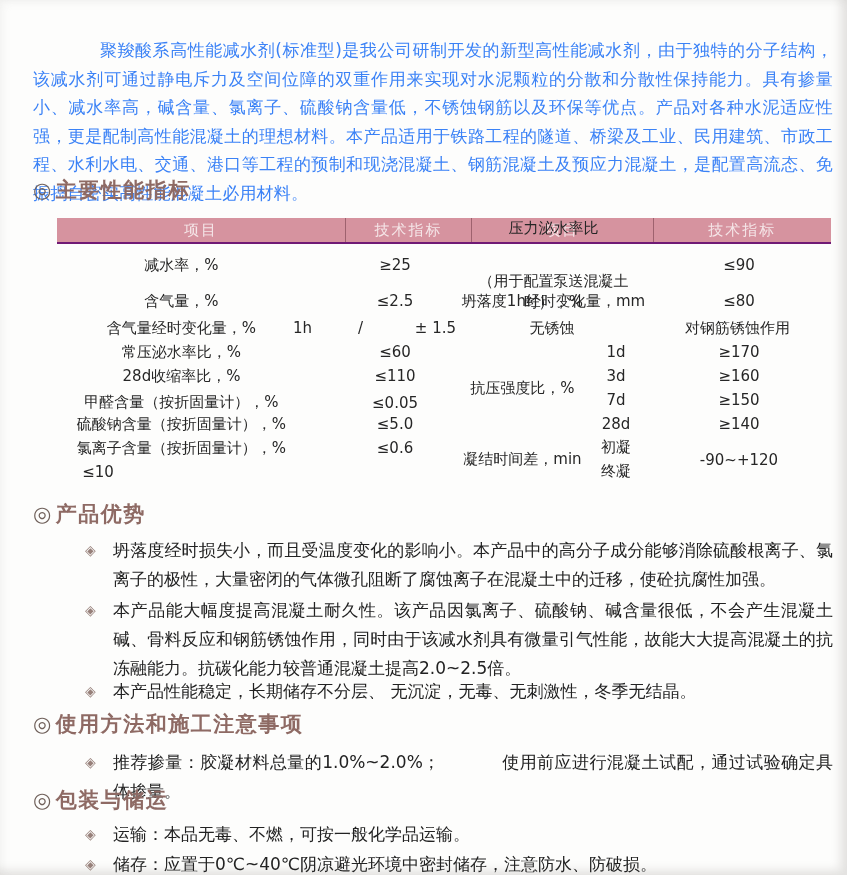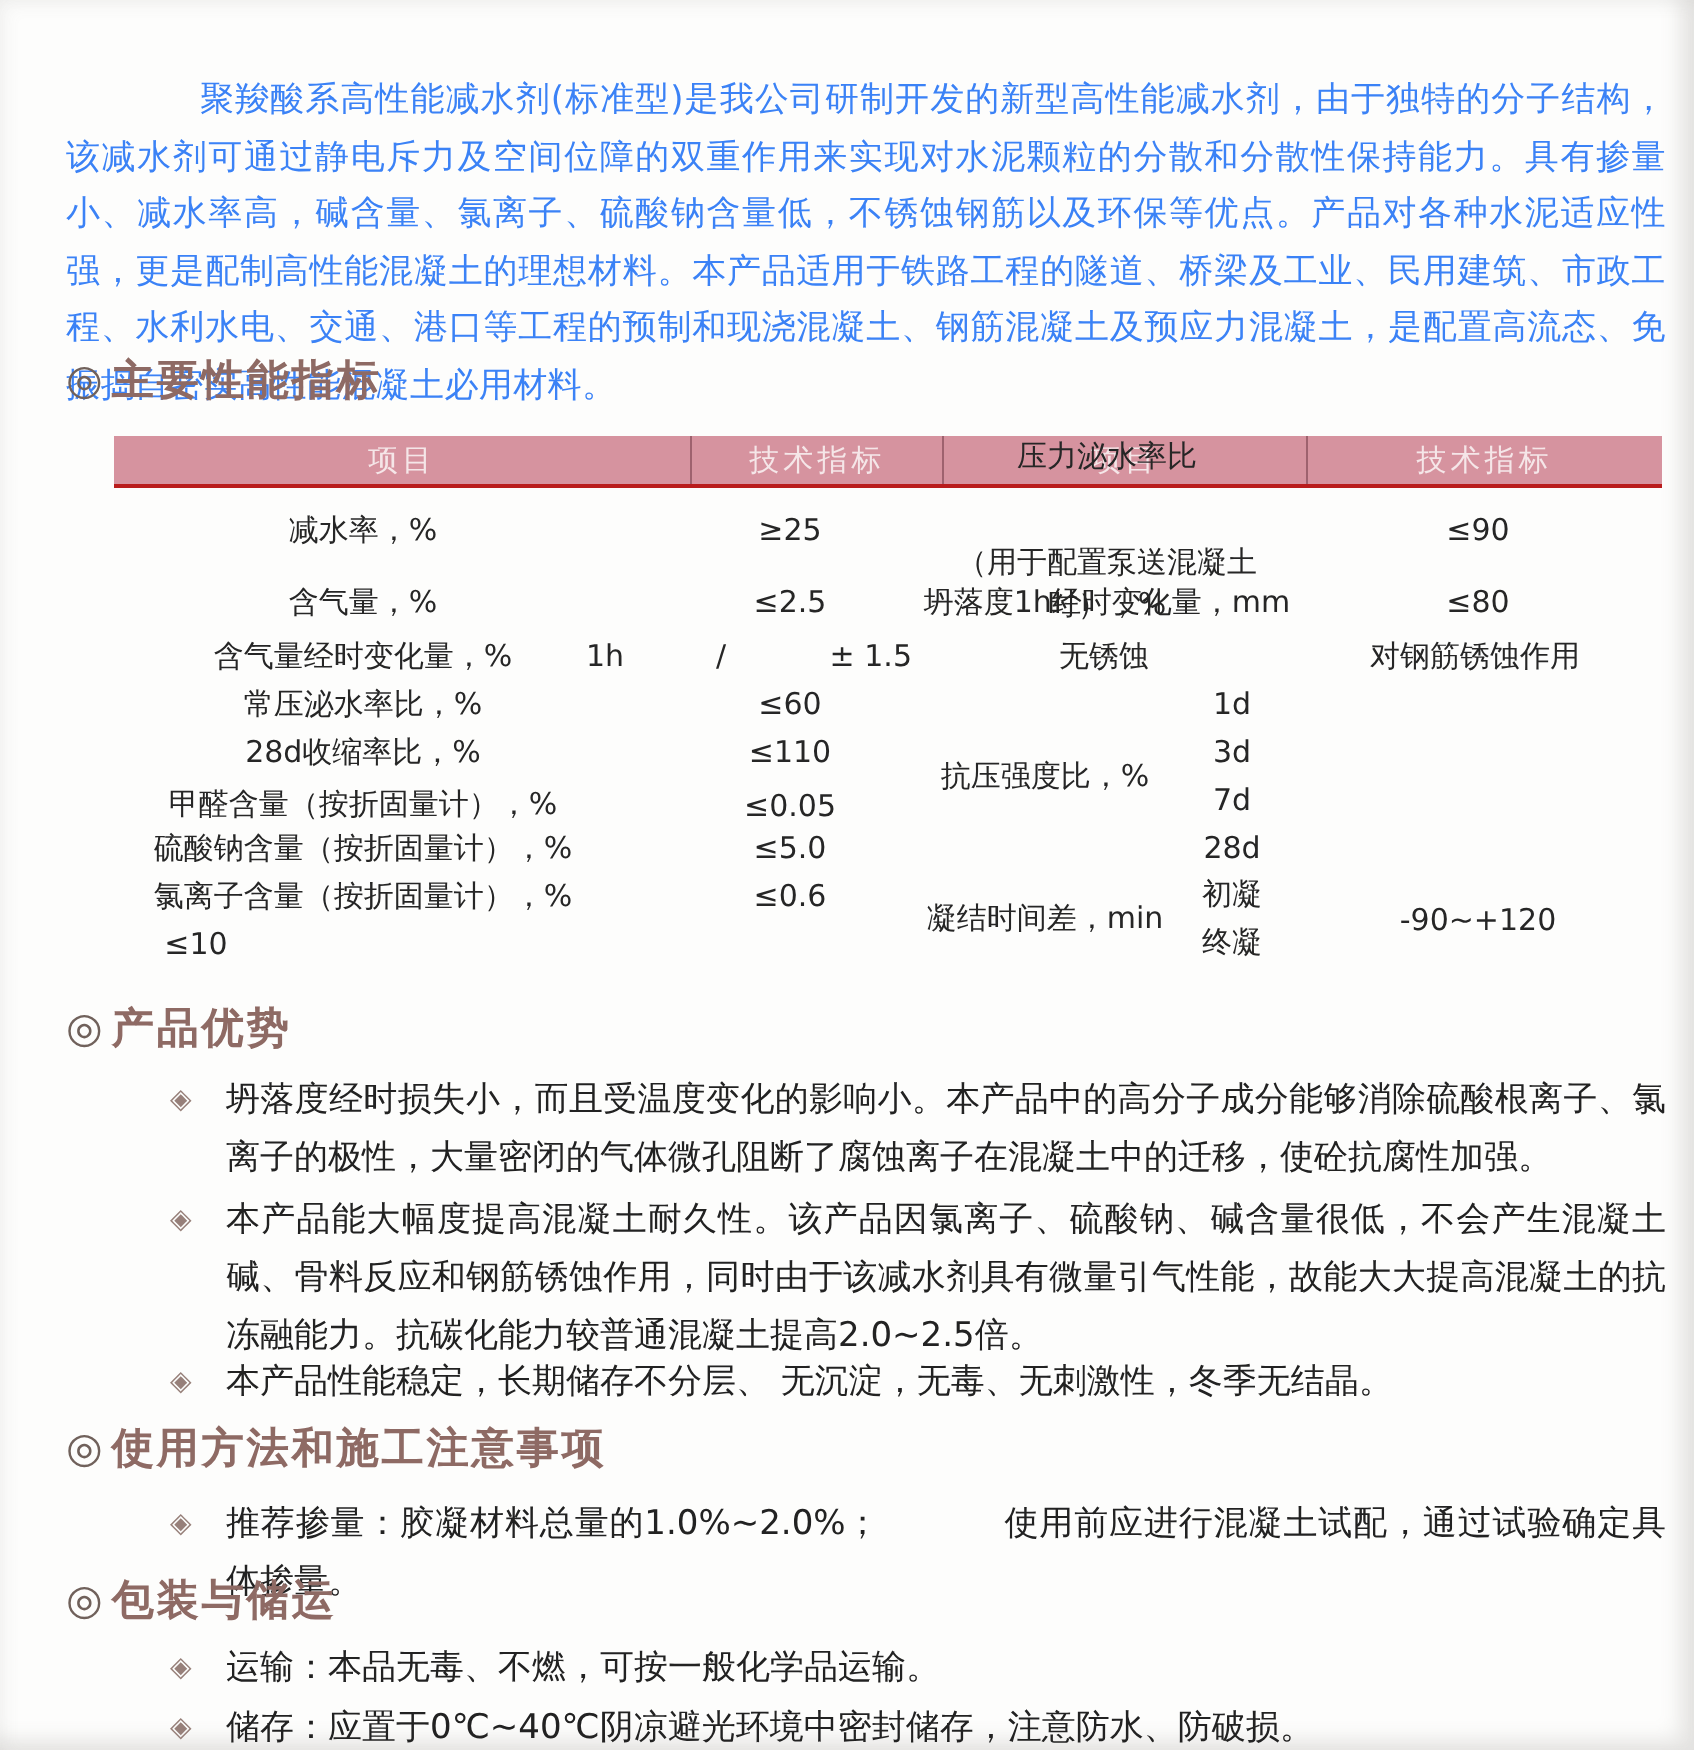--- a/index.html
+++ b/index.html
@@ -16,21 +16,21 @@
     text-indent:67px; color:#3b82f6; letter-spacing:0.2px;
   }
   
   .heading {
     position:absolute; left:33px; font-size:21px; font-weight:bold;
     color:#8e6a64; letter-spacing:1.5px; white-space:nowrap;
   }
   .heading .marker { color:#70615b; font-weight:normal; font-size:21px; margin-right:3px; }
   
   .tbl { position:absolute; left:33px; top:218px; width:798px; font-size:15px; }
-  .tbl-header { display:flex; height:26px; background:#d6939f; border-bottom:2px solid #b91c1c;margin-left:24px; }
+  .tbl-header { display:flex; height:26px; background:#d6939f; border-bottom:2px solid #701a75;margin-left:24px; }
   .tbl-header .hcell {
     display:flex; align-items:center; justify-content:center;
     color:#f5e6e8; font-size:15px; letter-spacing:2px;
   }
   .tbl-header .hcell + .hcell { border-left:1px solid rgba(90,40,50,0.45); }
   .hc0 { width:297px; } .hc1 { width:130px; } .hc2 { width:187px; } .hc3 { width:184px; }
   .tbl-body { display:flex; }
   .tbl-left { width:427px; } .tbl-right { width:371px; }
   .lrow { display:flex; }
   .cell { display:flex; align-items:center; justify-content:center; }
@@ -138,20 +138,26 @@
         </div>
 
         <div class="grp" style="height:96px;">
           <div class="grp-label">抗压强度比，%</div>
           <div class="grp-sub">
             <div class="scell">1d</div>
             <div class="scell">3d</div>
             <div class="scell">7d</div>
             <div class="scell">28d</div>
           </div>
+          <div class="grp-vals">
+            <div class="scell">≥170</div>
+            <div class="scell">≥160</div>
+            <div class="scell">≥150</div>
+            <div class="scell">≥140</div>
+          </div>
         </div>
 
         <div class="grp" style="height:47px;">
           <div class="grp-label">凝结时间差，min</div>
           <div class="grp-sub">
             <div class="scell">初凝</div>
             <div class="scell">终凝</div>
           </div>
           <div class="grp-vals">
             <div class="scell">-90~+120</div>

